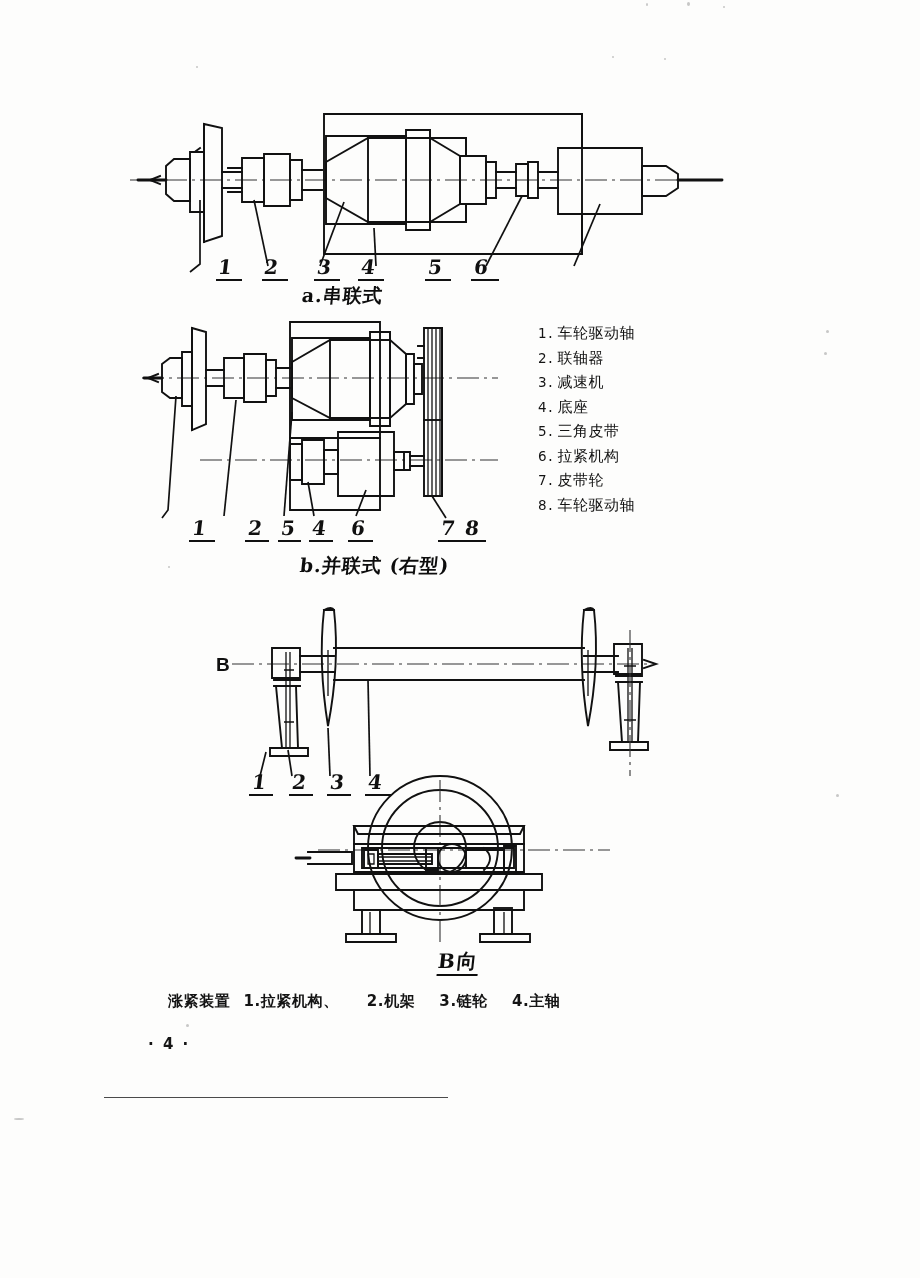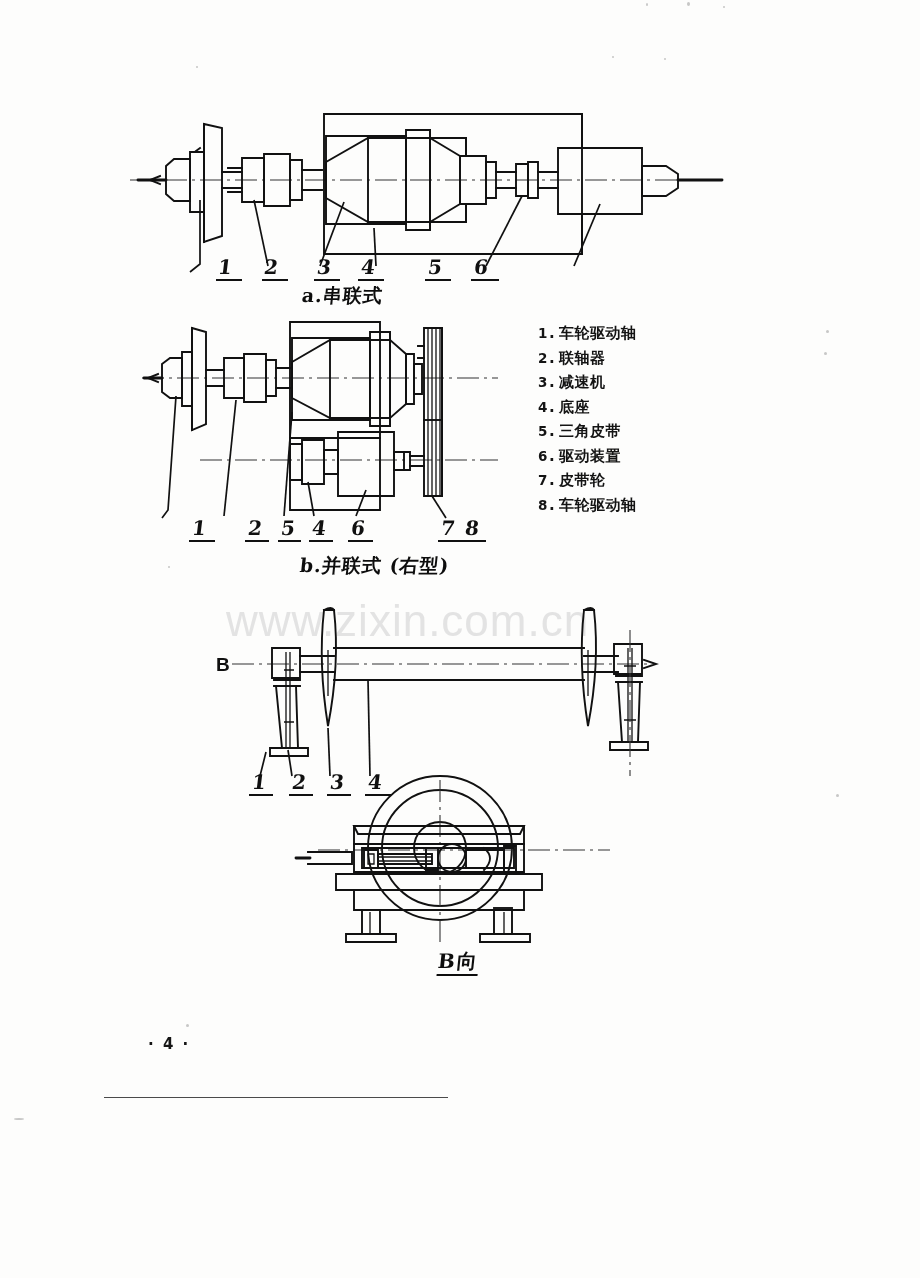--- a/index.html
+++ b/index.html
@@ -20,21 +20,21 @@
     position:absolute;left:538px;top:326px;width:300px;
     color:#131313;
   }
   #legend .legend-title{
     font-weight:bold;font-size:15.5px;letter-spacing:1px;
     margin-bottom:11px;white-space:nowrap;
   }
   #legend .legend-title .num{font-weight:bold;font-size:13px;padding:0 3px;}
   .legend-list{list-style:none;margin:0;padding:0;}
   .legend-list li{
-    font-size:15px;font-weight:bold;letter-spacing:0.5px;
+    font-size:15px;font-weight:normal;letter-spacing:0.5px;
     margin-bottom:9.5px;white-space:nowrap;line-height:1;
     color:#141414;
   }
   .legend-list li .idx{font-size:13.5px;}
   .legend-list li .dot{padding:0 4px 0 1px;}
 
   
   #bottom-caption{
     position:absolute;left:168px;top:992px;
     font-size:15px;font-weight:bold;letter-spacing:0.6px;color:#141414;
@@ -264,27 +264,26 @@
 
   <div id="cap-b" class="hand">b.并联式 (右型)</div>
 
   <div id="legend">
     <ul class="legend-list">
       <li><span class="idx">1</span><span class="dot">.</span><span>车轮驱动轴</span></li>
       <li><span class="idx">2</span><span class="dot">.</span><span>联轴器</span></li>
       <li><span class="idx">3</span><span class="dot">.</span><span>减速机</span></li>
       <li><span class="idx">4</span><span class="dot">.</span><span>底座</span></li>
       <li><span class="idx">5</span><span class="dot">.</span><span>三角皮带</span></li>
-      <li><span class="idx">6</span><span class="dot">.</span><span>驱动装置</span></li>
+      <li><span class="idx">6</span><span class="dot">.</span><span>拉紧机构</span></li>
       <li><span class="idx">7</span><span class="dot">.</span><span>皮带轮</span></li>
       <li><span class="idx">8</span><span class="dot">.</span><span>车轮驱动轴</span></li>
     </ul>
   </div>
 
-  <div id="watermark">www.zixin.com.cn</div>
 
   <div id="bmark">B</div>
 
   <div class="fig" style="left:236px;top:600px;">
     <svg width="430" height="180" viewBox="0 0 430 180">
 
       <line class="cl" x1="-4" y1="64" x2="416" y2="64"></line>
       <path class="s" d="M408 60 L420 64 L408 68"></path>
 
       <path class="s" d="M36 48 H64 V78 H36 Z"></path>
@@ -367,18 +366,21 @@
       <path class="s" d="M28 148 H78 V156 H28 Z"></path>
       <path class="s" d="M176 124 V148 M194 124 V148"></path>
       <path class="s" d="M162 148 H212 V156 H162 Z"></path>
       <path class="sth" d="M52 126 V148 M186 126 V148"></path>
       <path class="s" d="M176 122 H194"></path>
     </svg>
   </div>
 
   <div id="cap-bview" class="hand"><span class="ul">B向</span></div>
 
+  <div id="bottom-caption">
+    <span>涨紧装置</span><span class="gap-s"></span><span>1</span>.<span>拉紧机构、</span><span class="gap-m"></span><span>2</span>.<span>机架</span><span class="gap-l"></span><span>3</span>.<span>链轮</span><span class="gap-l"></span><span>4</span>.<span>主轴</span>
+  </div>
 
   <div id="page-number">· 4 ·</div>
 
   <div id="bottom-rule"></div>
 
 </div>
 
 </body></html>

